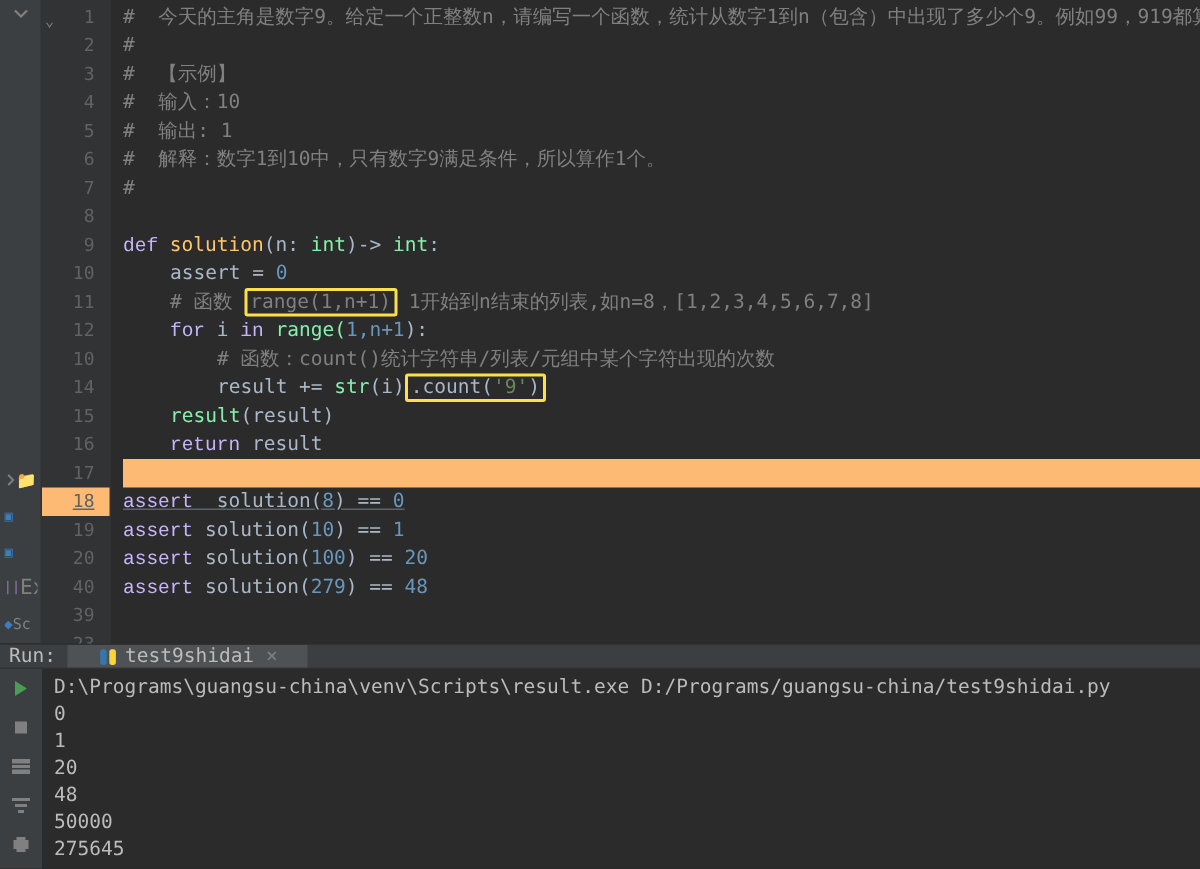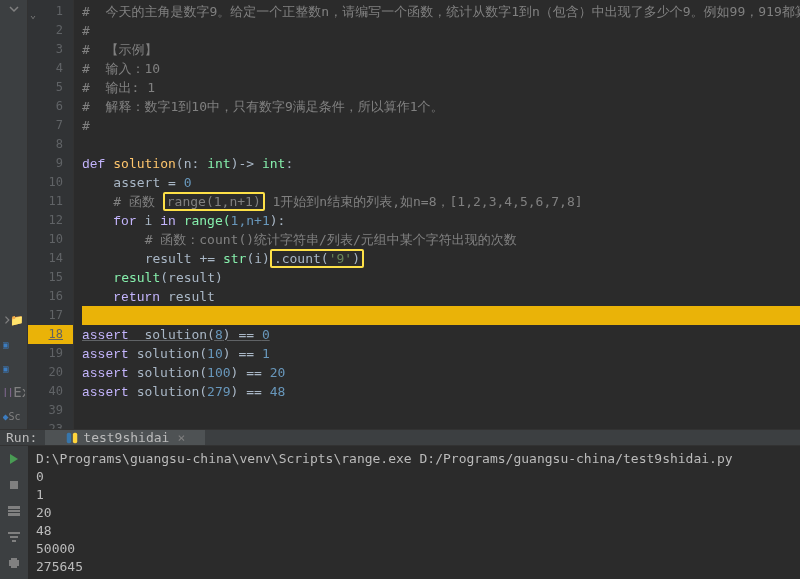--- a/index.html
+++ b/index.html
@@ -81,21 +81,21 @@
   overflow: hidden;
   position: relative;
 }
 .code-line {
   height: 19px;
   line-height: 19px;
   white-space: pre;
   font-size: 13px;
 }
 .current-line {
-  background: #eab308;
+  background: #fdba74;
   text-decoration: underline;
 }
 .kw { color: #c4b5fd; font-family: Liberation Mono, monospace; }
 .fn { color: #ffc66d; }
 .str { color: #6a8759; }
 .num { color: #6897bb; }
 .cmt { color: #808080; }
 .bi { color: #86efac; }
 .underline { text-decoration: underline; text-decoration-color: #606366; }
 .red-box {
@@ -297,21 +297,21 @@
           </svg>
       </div>
       <div class="toolbar-btn">
         <svg width="12" height="12" viewBox="0 0 12 12">
             <rect x="1" y="3" width="10" height="6" fill="#808080"></rect>
             <rect x="3" y="1" width="6" height="2" fill="#808080"></rect>
             <rect x="3" y="9" width="6" height="2" fill="#808080"></rect>
           </svg>
       </div>
     </div>
-    <div class="run-output"><span>D:\Programs\guangsu-china\venv\Scripts\range.exe D:/Programs/guangsu-china/test9shidai.py</span>
+    <div class="run-output"><span>D:\Programs\guangsu-china\venv\Scripts\result.exe D:/Programs/guangsu-china/test9shidai.py</span>
 <span>0</span>
 <span>1</span>
 <span>20</span>
 <span>48</span>
 <span>50000</span>
 <span>275645</span></div>
   </div>
 </div>
 
 </body></html>

